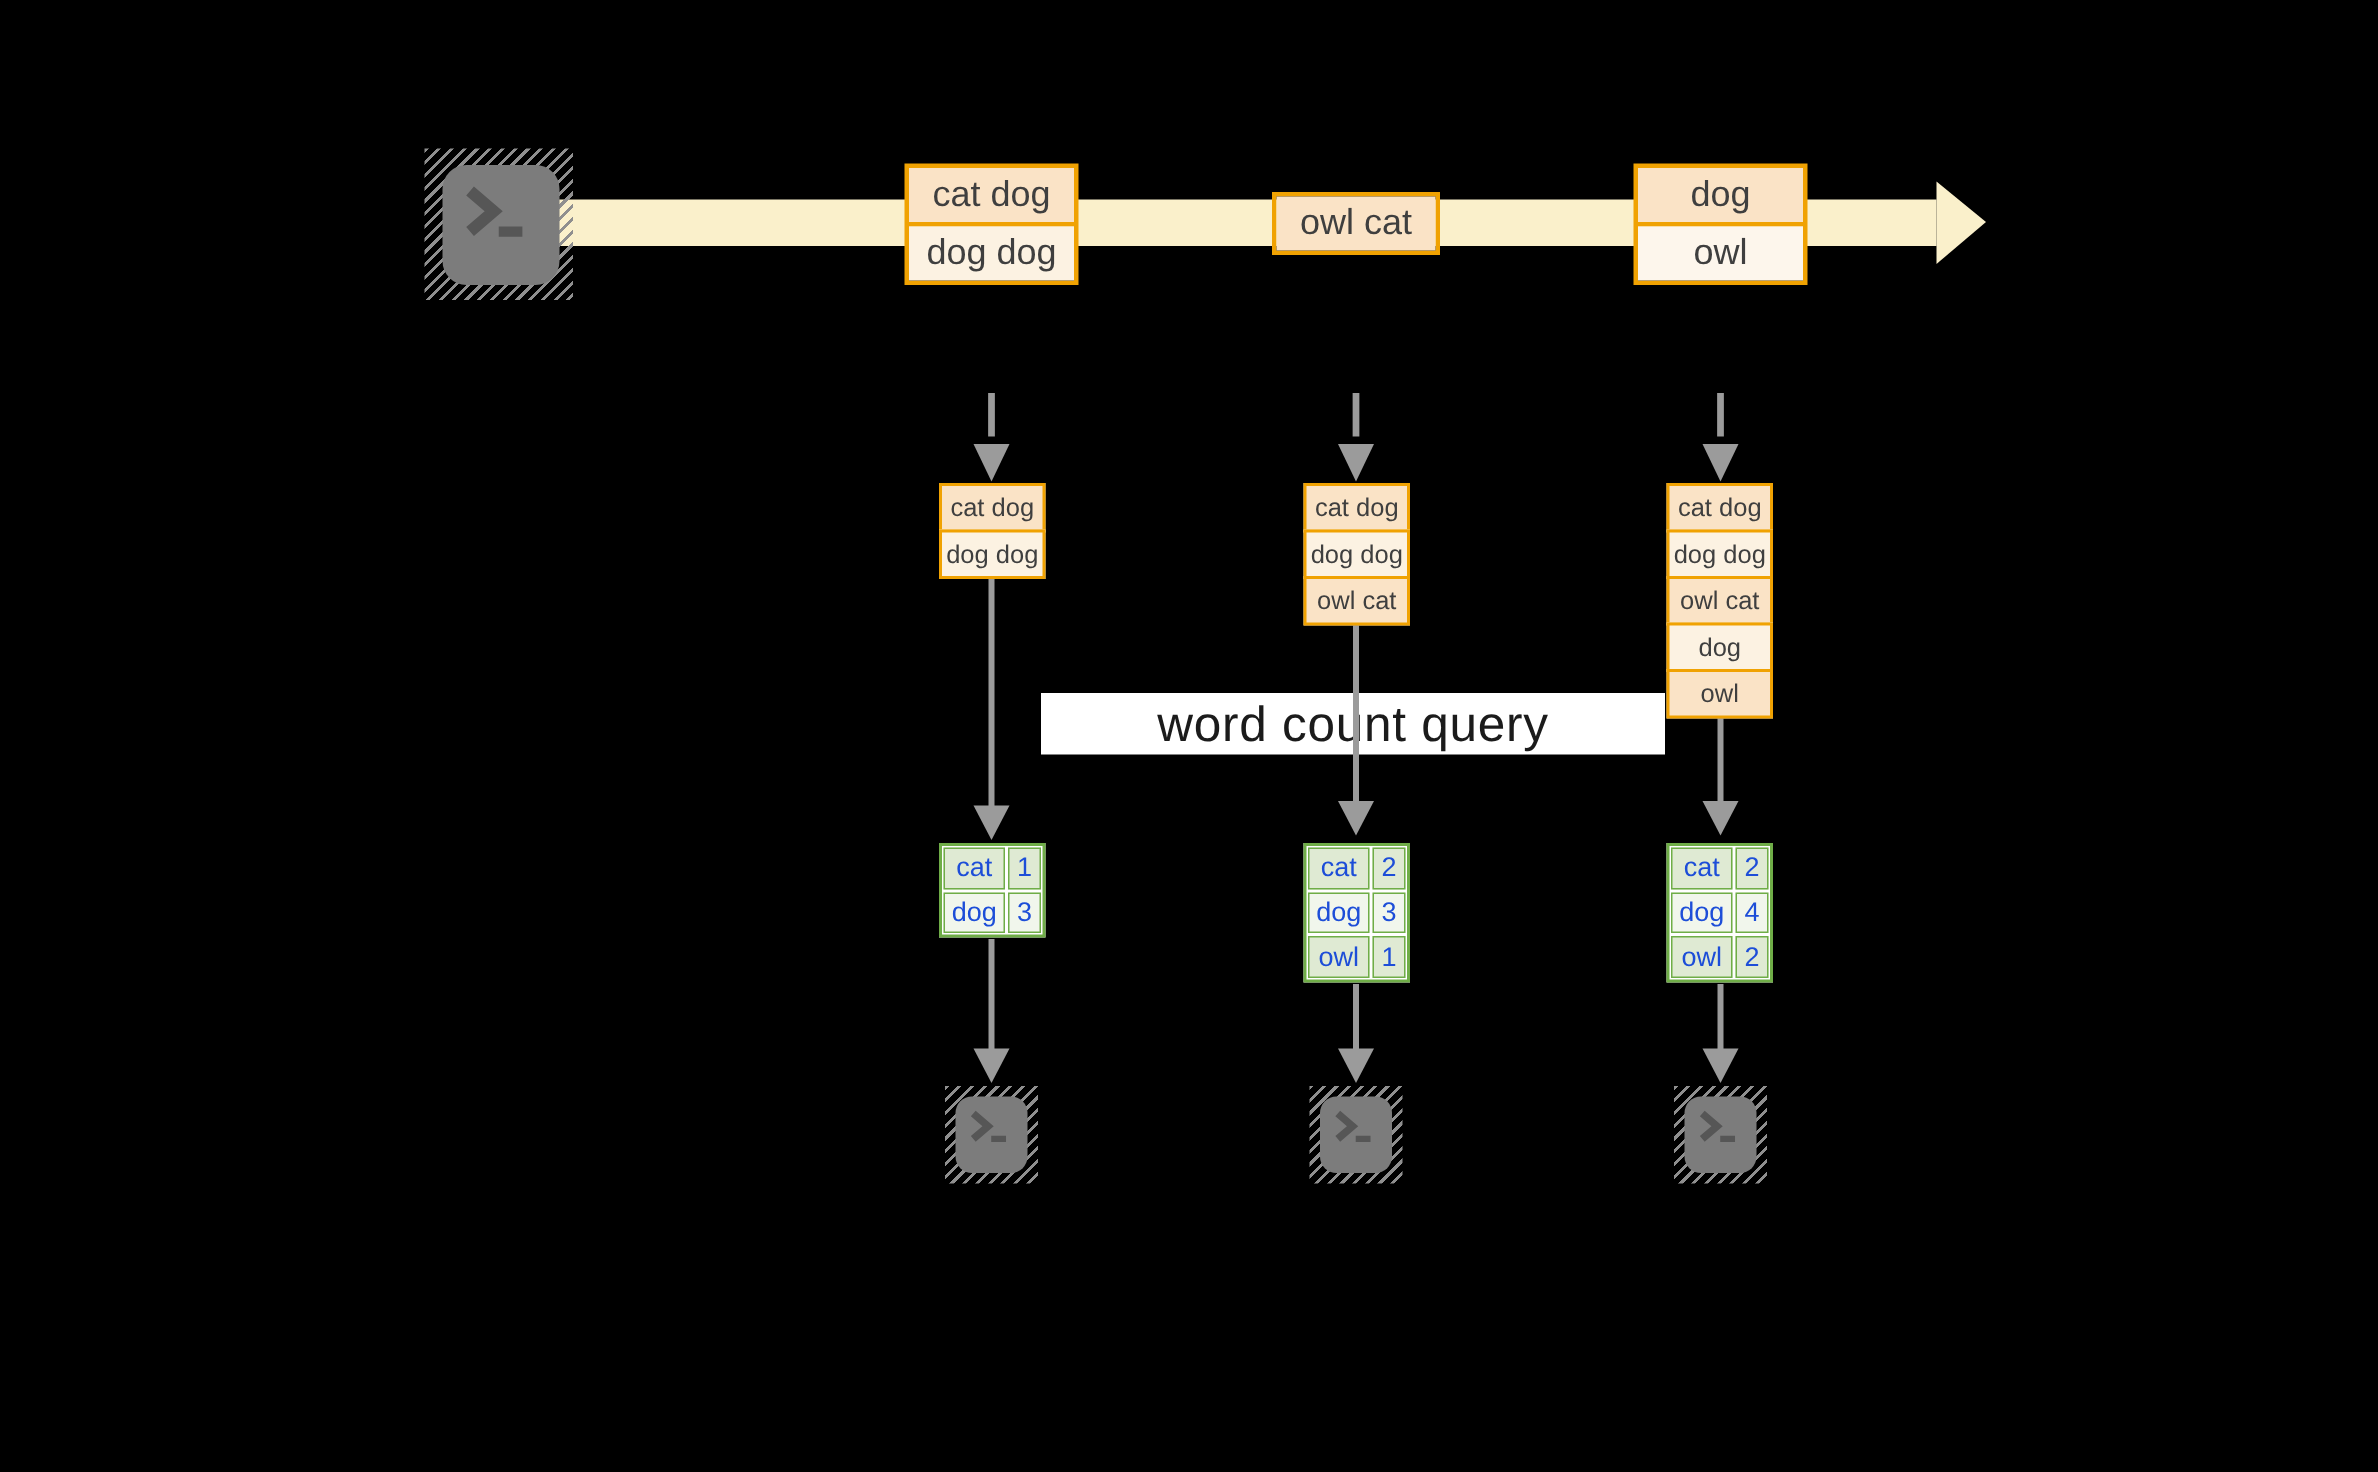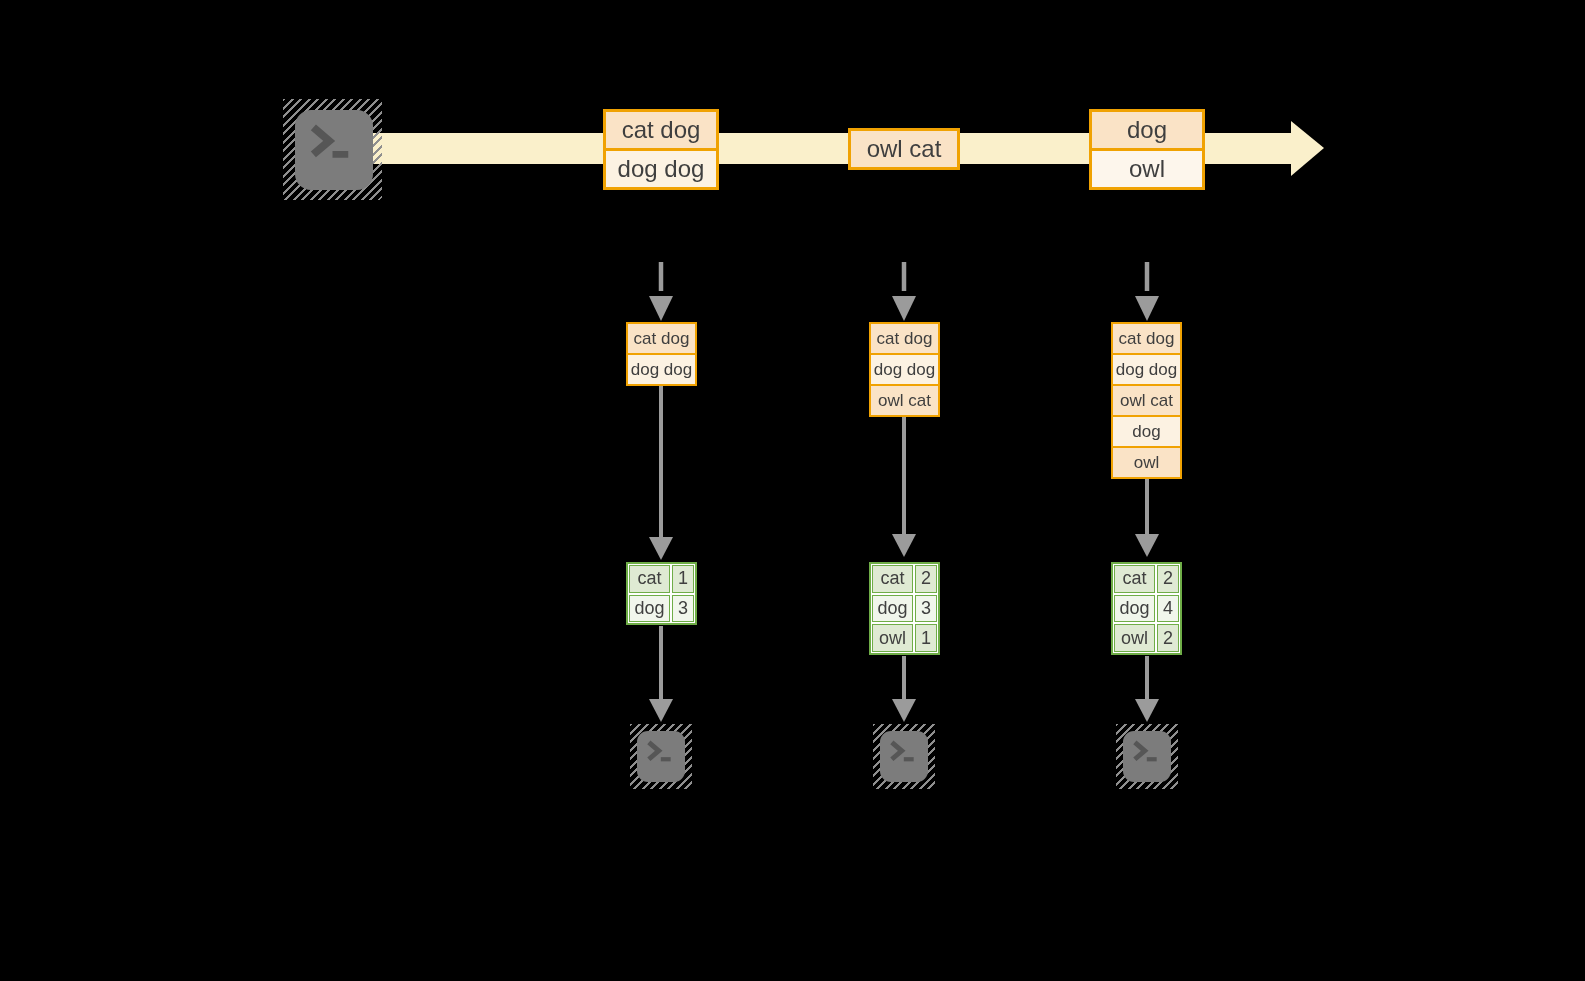--- a/index.html
+++ b/index.html
@@ -31,28 +31,31 @@
         display:flex;align-items:center;justify-content:center;font-size:17px;color:var(--ink);}
   .qrow + .qrow{margin-top:-2px;}
   
   .banner{position:absolute;z-index:1;left:694px;top:462px;width:416px;height:41px;
           background:var(--banner-bg);display:flex;align-items:center;justify-content:center;}
   .banner span{font-size:33px;font-weight:300;color:var(--banner-ink);letter-spacing:.5px;}
   
   .gtable{width:71px;border:2px solid var(--green);background:#fff;padding:1px;
           display:grid;grid-template-columns:41px 1fr;gap:2px;}
   .gcell{border:1px solid var(--green);display:flex;align-items:center;justify-content:center;
-         font-size:18px;color:#404040;}
+         font-size:18px;color:#1d4ed8;}
   .tint-a{background:var(--green-dark);} .tint-b{background:var(--green-light);}
 </style>
 </head>
 <body>
 
 <div class="canvas">
 
+  <div class="banner">
+    <span>word count query</span>
+  </div>
 
   <svg class="overlay" width="1585" height="981" viewBox="0 0 1585 981">
     <g>
       <rect x="372" y="133" width="919" height="31" fill="var(--stream)"></rect>
       <polygon points="1291,121 1291,176 1324,148" fill="var(--stream)"></polygon>
     </g>
 
     <g stroke="var(--arrow)" fill="var(--arrow)">
       <line x1="661" y1="262" x2="661" y2="291" stroke-width="4.5" stroke-dasharray="29 60"></line>
       <polygon points="649,296 673,296 661,321" stroke="none"></polygon>

